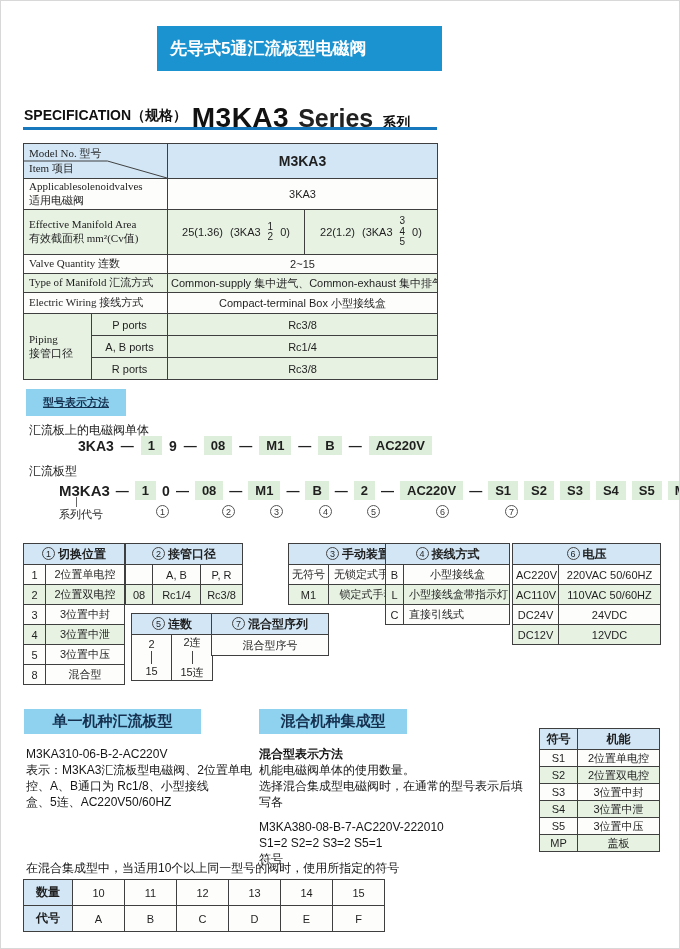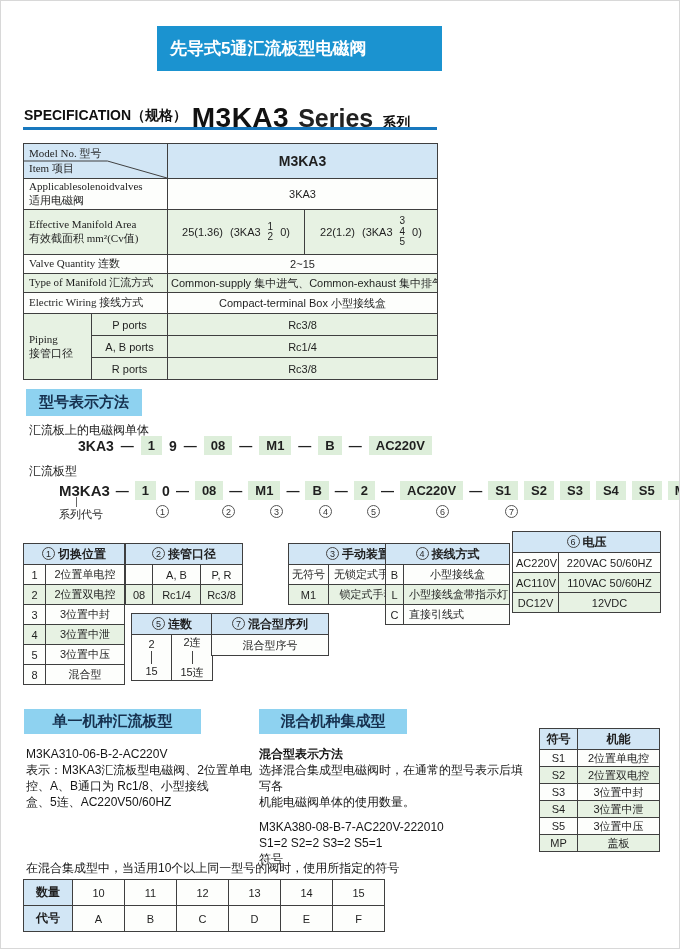--- a/index.html
+++ b/index.html
@@ -159,21 +159,21 @@
       <td style="height:21px">A, B ports</td>
       <td colspan="2">Rc1/4</td>
     </tr>
     <tr class="bg-green">
       <td style="height:21px">R ports</td>
       <td colspan="2">Rc3/8</td>
     </tr>
   </tbody>
     </table>
 
-  <div class="abs sec-hd" style="left:25px;top:388px;width:116px;height:27px;font-size:15px;">
+  <div class="abs sec-hd" style="left:25px;top:388px;width:100px;height:27px;font-size:11px;text-decoration:underline;">
     <span>型号表示方法</span>
   </div>
 
   <div class="abs intro" style="left:28px;top:421px;">汇流板上的电磁阀单体</div>
 
   <div class="abs code-line" style="left:77px;top:435px;">
     <span class="cl-plain">3KA3</span>
     <span class="cl-dash">—</span>
     <span class="cl-box">1</span>
     <span class="cl-plain">9</span>
@@ -320,36 +320,40 @@
           <td style="height:19px">L</td>
           <td style="text-align:left;padding-left:5px;">小型接线盒带指示灯</td>
         </tr>
     <tr class="bg-white">
           <td style="height:19px">C</td>
           <td style="text-align:left;padding-left:5px;">直接引线式</td>
         </tr>
   </tbody>
     </table>
 
-  <table class="abs" style="left:511px;top:530px;width:148px;padding-left:31px;">
+  <table class="abs" style="left:511px;top:542px;width:148px;padding-left:31px;">
     <colgroup>
         <col style="width:46px">
         <col style="width:102px">
       </colgroup>
     <tbody>
         <tr>
           <th colspan="2" class="bg-blue opt-hd" style="height:20px"><span class="hd-circ">6</span><span>电压</span></th>
         </tr>
     <tr class="bg-white">
           <td style="height:19px">AC220V</td>
           <td>220VAC 50/60HZ</td>
         </tr>
     <tr class="bg-green">
           <td style="height:19px">AC110V</td>
           <td>110VAC 50/60HZ</td>
+        </tr>
+    <tr class="bg-white">
+          <td style="height:19px">DC24V</td>
+          <td>24VDC</td>
         </tr>
     <tr class="bg-green">
           <td style="height:19px">DC12V</td>
           <td>12VDC</td>
         </tr>
   </tbody>
     </table>
 
   <table class="abs" style="left:130px;top:612px;width:81px;">
     <colgroup>
@@ -398,22 +402,22 @@
     <div>表示：M3KA3汇流板型电磁阀、2位置单电</div>
     <div>控、A、B通口为 Rc1/8、小型接线</div>
     <div>盒、5连、AC220V50/60HZ</div>
   </div>
 
   <div class="abs sec-hd" style="left:258px;top:708px;width:148px;height:25px;font-size:15px;">
     <span>混合机种集成型</span>
   </div>
   <div class="abs txtblock" style="left:258px;top:745px;width:275px;">
     <div style="font-weight:bold;">混合型表示方法</div>
+    <div>机能电磁阀单体的使用数量。</div>
     <div>选择混合集成型电磁阀时，在通常的型号表示后填写各</div>
-    <div>机能电磁阀单体的使用数量。</div>
     <div style="height:9px;"></div>
     <div class="mono-line">M3KA380-08-B-7-AC220V-222010</div>
     <div class="mono-line">S1=2  S2=2 S3=2 S5=1</div>
     <div>符号</div>
   </div>
 
   <table class="abs" style="left:538px;top:727px;width:120px;">
     <colgroup>
         <col style="width:38px">
         <col style="width:82px">

